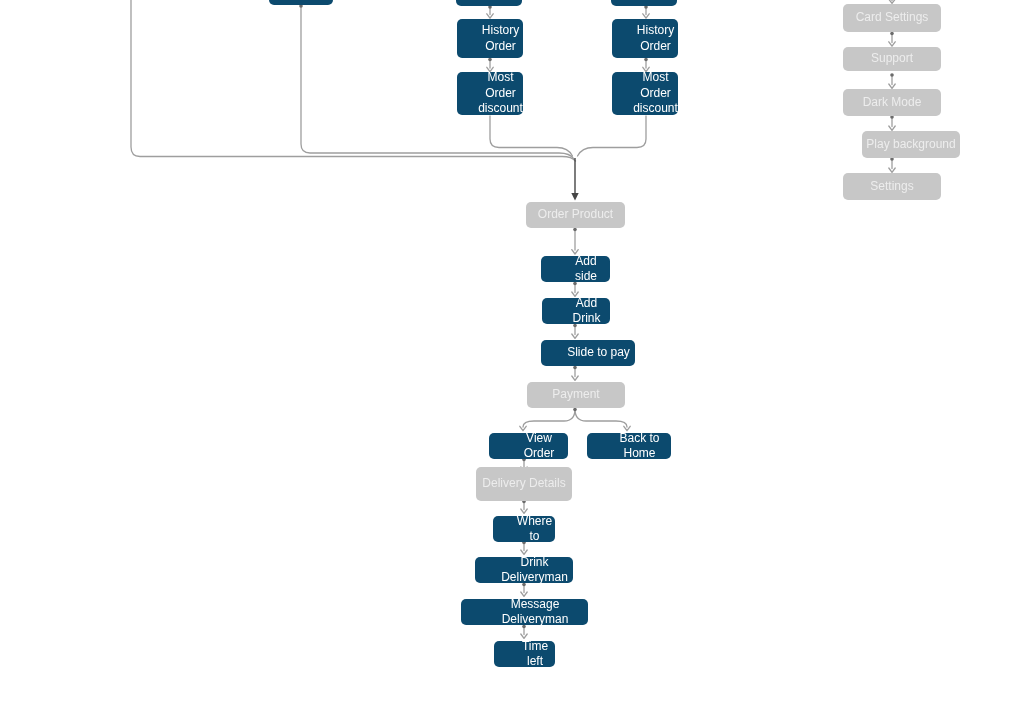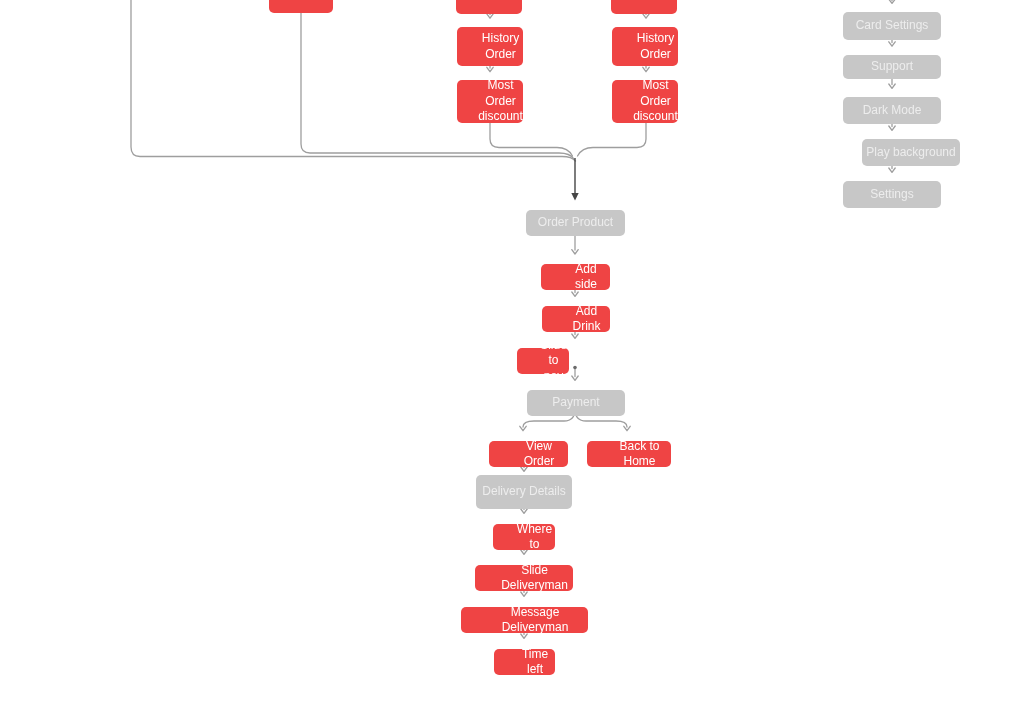--- a/index.html
+++ b/index.html
@@ -27,24 +27,23 @@
     display: flex;
     align-items: center;
     justify-content: center;
     text-align: center;
     font-size: 12px;
     line-height: 1.28;
     padding: 2px 3px;
     box-sizing: border-box;
     white-space: pre-line;
     cursor: pointer;
-    margin-top: 8px;
   }
   .node.orange {
-    background: #ef4444;
+    background: #0c4a6e;
     color: #ffffff;
     padding-left: 24px;
   }
   .node.gray {
     background: #C7C7C7;
     color: #EDEDED;
   }
 </style>
 </head>
 <body>
@@ -151,25 +150,25 @@
 
   <div class="node gray" style="left:843px;top:4px;width:98px;height:28px">Card Settings</div>
   <div class="node gray" style="left:843px;top:47px;width:98px;height:24px">Support</div>
   <div class="node gray" style="left:843px;top:89px;width:98px;height:27px">Dark Mode</div>
   <div class="node gray" style="left:862px;top:131px;width:98px;height:27px">Play background</div>
   <div class="node gray" style="left:843px;top:173px;width:98px;height:27px">Settings</div>
 
   <div class="node gray" style="left:526px;top:202px;width:99px;height:26px">Order Product</div>
   <div class="node orange" style="left:541px;top:256px;width:69px;height:26px">Add side</div>
   <div class="node orange" style="left:542px;top:298px;width:68px;height:26px">Add Drink</div>
-  <div class="node orange" style="left:517px;top:340px;width:52px;height:26px">Slide to pay</div>
+  <div class="node orange" style="left:541px;top:340px;width:94px;height:26px">Slide to pay</div>
   <div class="node gray" style="left:527px;top:382px;width:98px;height:26px">Payment</div>
 
   <div class="node orange" style="left:489px;top:433px;width:79px;height:26px">View Order</div>
   <div class="node orange" style="left:587px;top:433px;width:84px;height:26px">Back to Home</div>
 
   <div class="node gray" style="left:476px;top:467px;width:96px;height:34px">Delivery Details</div>
   <div class="node orange" style="left:493px;top:516px;width:62px;height:26px">Where to</div>
-  <div class="node orange" style="left:475px;top:557px;width:98px;height:26px">Slide Deliveryman</div>
+  <div class="node orange" style="left:475px;top:557px;width:98px;height:26px">Drink Deliveryman</div>
   <div class="node orange" style="left:461px;top:599px;width:127px;height:26px">Message Deliveryman</div>
   <div class="node orange" style="left:494px;top:641px;width:61px;height:26px">Time left</div>
 
 </div>
 
 </body></html>

